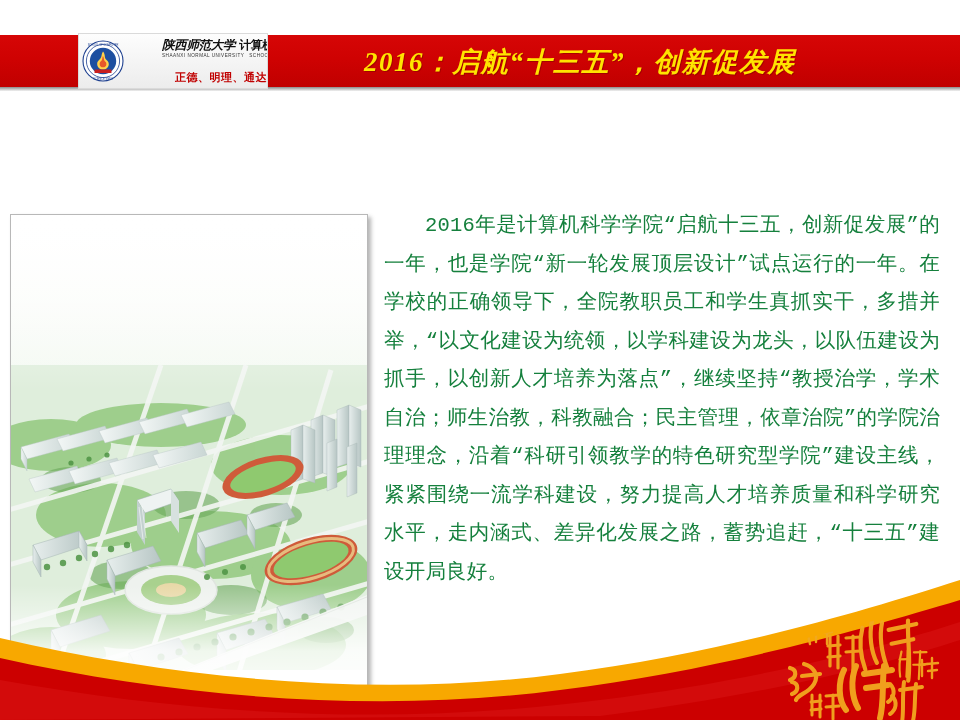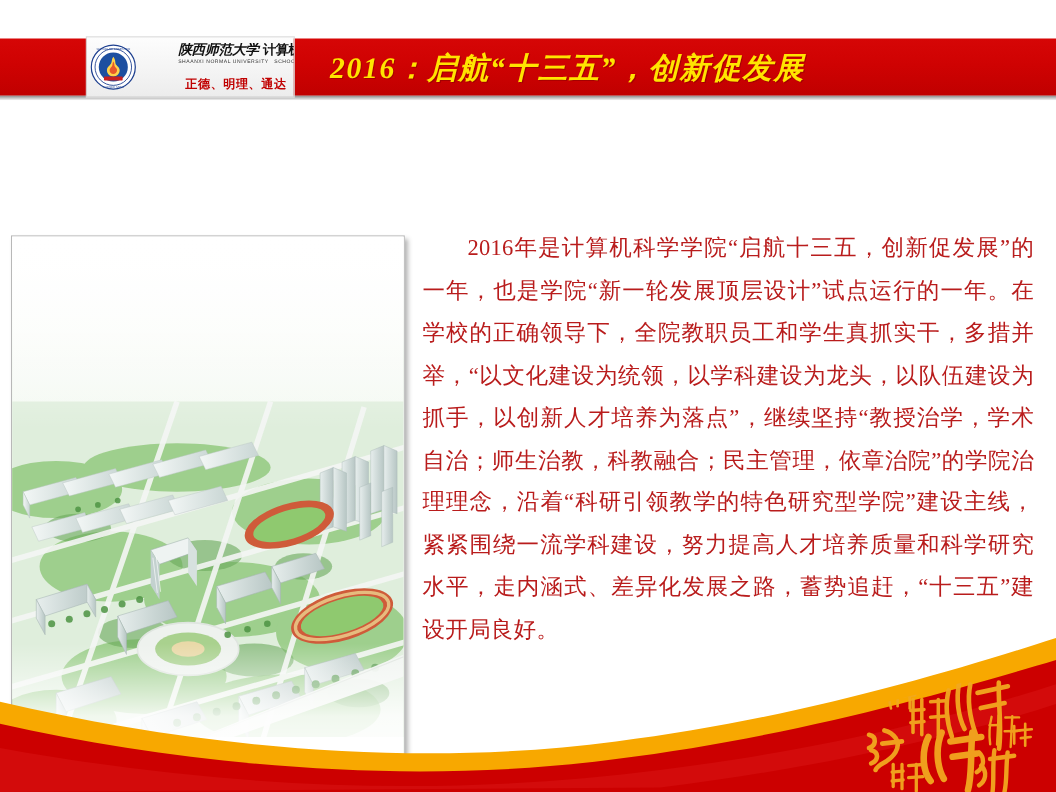--- a/index.html
+++ b/index.html
@@ -106,35 +106,35 @@
     font-size: 4.6px;
     color: #333333;
     margin-left: 5px;
     letter-spacing: 0.5px;
   }
   .motto {
     font-family: "Liberation Serif", "DejaVu Serif", serif;
     font-size: 11px;
     font-weight: bold;
     color: #c00000;
-    text-align: center;
+    text-align: right;
     margin-top: 13px;
     letter-spacing: 0.5px;
     white-space: nowrap;
   }
 
   
   .slide-title {
     position: absolute;
     left: 300px;
     top: 40px;
     width: 560px;
     height: 44px;
     line-height: 44px;
-    text-align: left;
+    text-align: center;
     font-family: "Liberation Serif", "DejaVu Serif", serif;
     font-size: 27px;
     font-weight: bold;
     font-style: italic;
     color: #ffe400;
     letter-spacing: 1.5px;
     white-space: nowrap;
     text-shadow: 1px 1px 0 rgba(120,0,0,0.45);
   }
 
@@ -173,24 +173,24 @@
     height: 160px;
     pointer-events: none;
   }
 
   
   .body-text {
     position: absolute;
     left: 384px;
     top: 207px;
     width: 556px;
-    font-family: Liberation Serif, serif;
+    font-family: Liberation Mono, monospace;
     font-size: 20.5px;
     line-height: 38.5px;
-    color: #b91c1c;
+    color: #15803d;
     text-align: justify;
     text-justify: inter-ideograph;
     text-indent: 41px;
     letter-spacing: 0.2px;
   }
 </style>
 </head>
 <body>
 
 <div id="slide">

